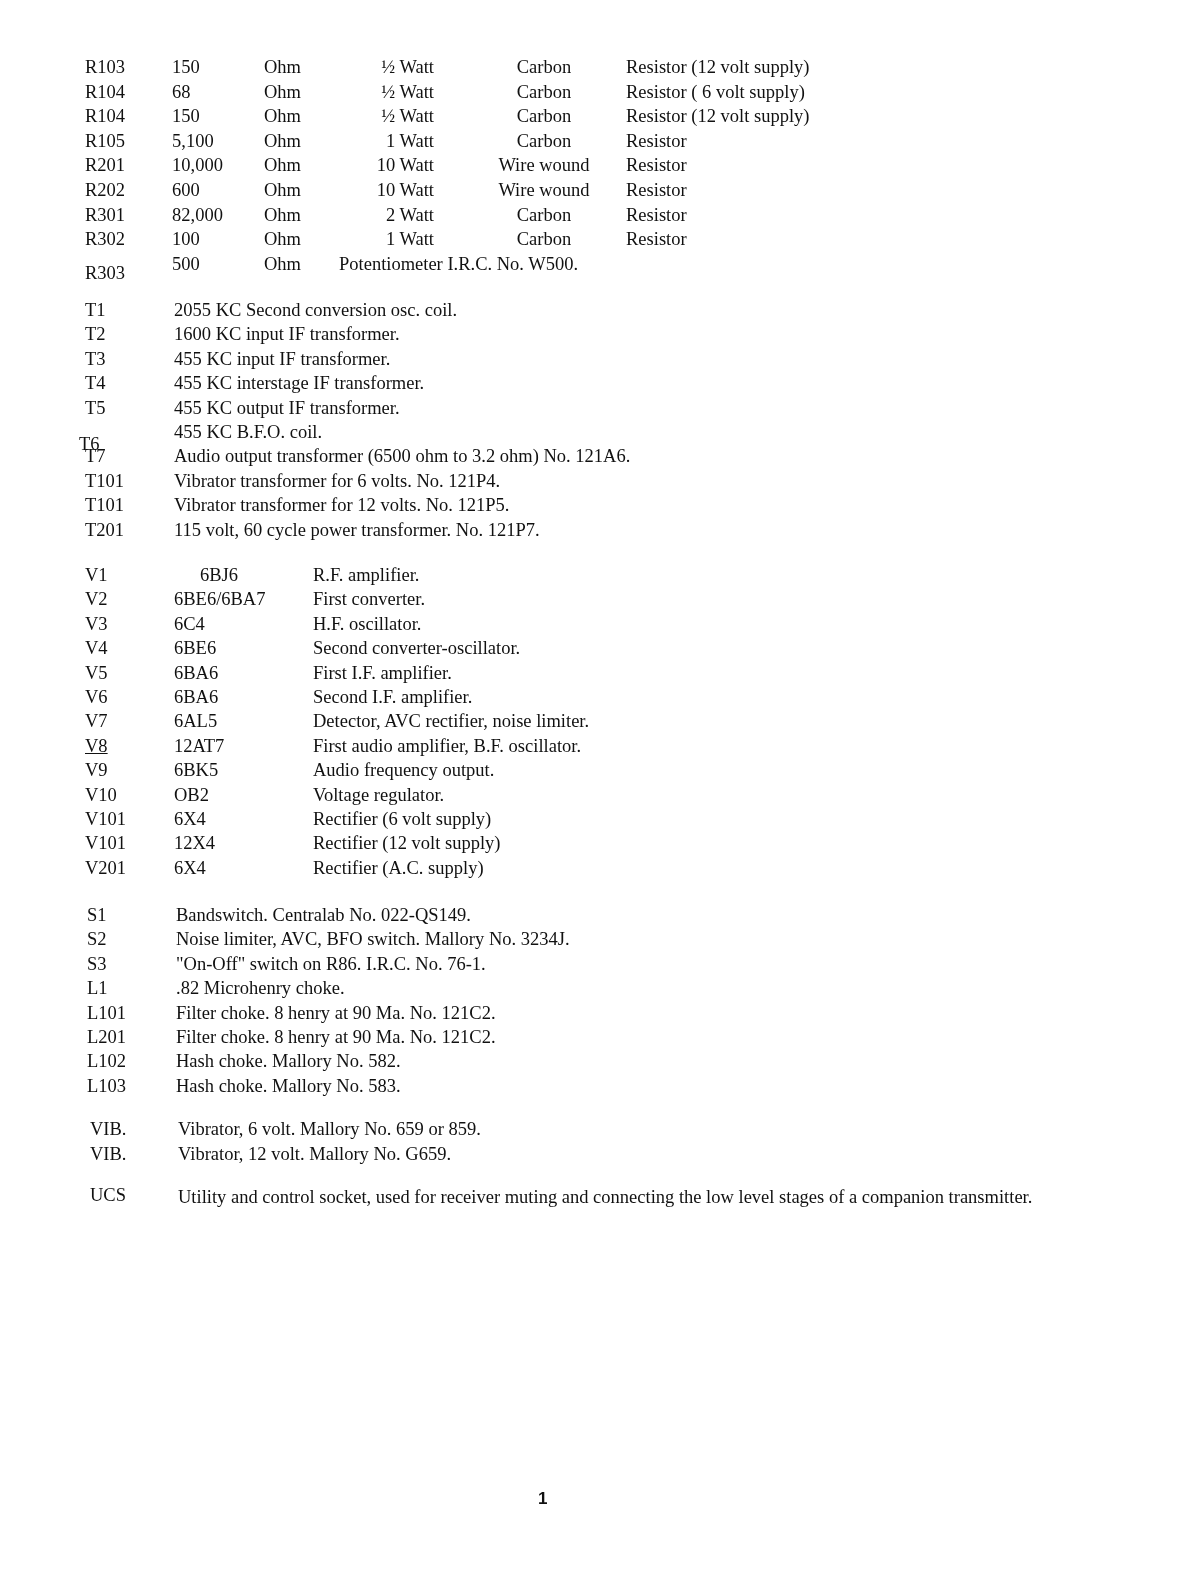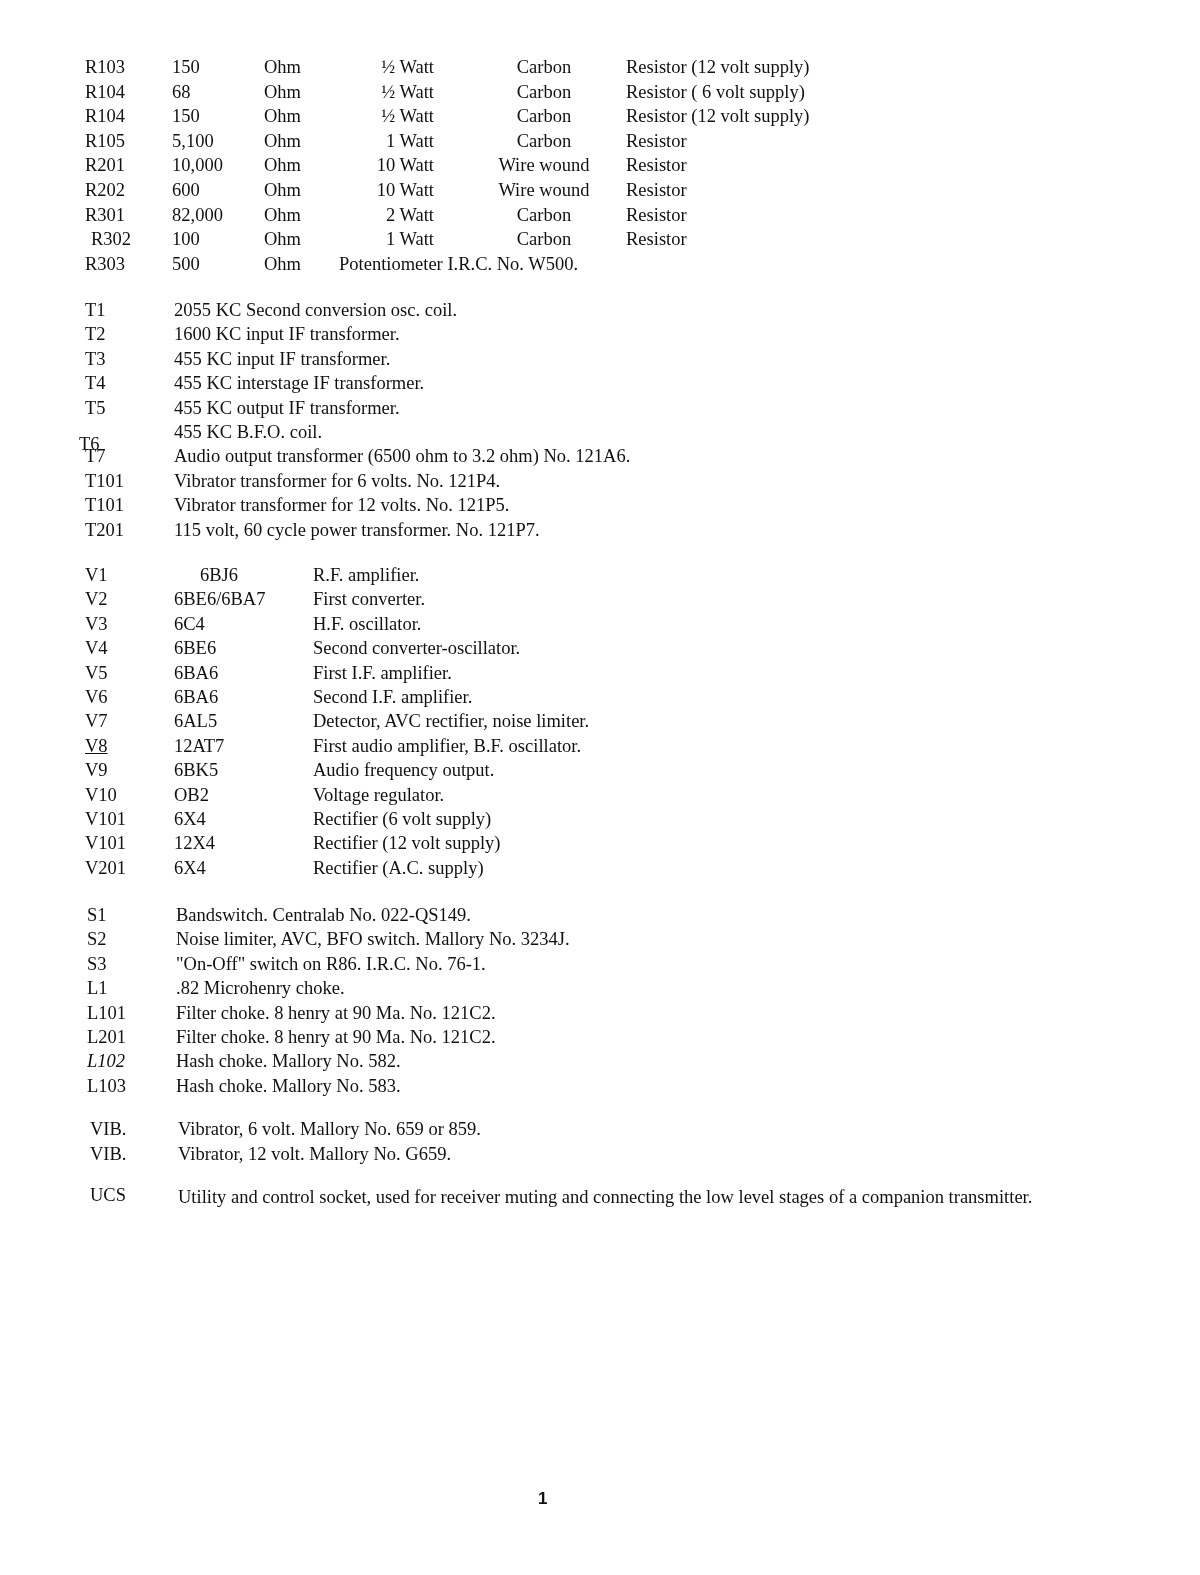--- a/index.html
+++ b/index.html
@@ -72,29 +72,29 @@
     </div>
     <div class="row" style="top: 202.6px;">
       <span class="cell" style="left: 85px;">R301</span>
       <span class="cell" style="left: 172px;">82,000</span>
       <span class="cell" style="left: 264px;">Ohm</span>
       <span class="cell" style="left: 356px; width: 78px; text-align: right;">2 Watt</span>
       <span class="cell" style="left: 484px; width: 120px; text-align: center;">Carbon</span>
       <span class="cell" style="left: 626px;">Resistor</span>
     </div>
     <div class="row" style="top: 227.2px;">
-      <span class="cell" style="left: 91px; text-align: center;">R302</span>
+      <span class="cell" style="left: 85px; text-align: center;">R302</span>
       <span class="cell" style="left: 172px;">100</span>
       <span class="cell" style="left: 264px;">Ohm</span>
       <span class="cell" style="left: 356px; width: 78px; text-align: right;">1 Watt</span>
       <span class="cell" style="left: 484px; width: 120px; text-align: center;">Carbon</span>
       <span class="cell" style="left: 626px;">Resistor</span>
     </div>
     <div class="row" style="top: 251.8px;">
-      <span class="cell" style="left: 85px;">R303</span>
+      <span class="cell" style="left: 85px; margin-top: 9px;">R303</span>
       <span class="cell" style="left: 172px;">500</span>
       <span class="cell" style="left: 264px;">Ohm</span>
       <span class="cell" style="left: 339px;">Potentiometer I.R.C. No. W500.</span>
     </div>
     <div class="row" style="top: 298px;">
       <span class="cell" style="left: 85px;">T1</span>
       <span class="cell" style="left: 174px;">2055 KC Second conversion osc. coil.</span>
     </div>
     <div class="row" style="top: 322.4px;">
       <span class="cell" style="left: 85px;">T2</span>
@@ -215,21 +215,21 @@
     </div>
     <div class="row" style="top: 1000.6px;">
       <span class="cell" style="left: 87px;">L101</span>
       <span class="cell" style="left: 176px;">Filter choke. 8 henry at 90 Ma. No. 121C2.</span>
     </div>
     <div class="row" style="top: 1025px;">
       <span class="cell" style="left: 87px;">L201</span>
       <span class="cell" style="left: 176px;">Filter choke. 8 henry at 90 Ma. No. 121C2.</span>
     </div>
     <div class="row" style="top: 1049.4px;">
-      <span class="cell" style="left: 87px; font-style: italic;">L102</span>
+      <span class="cell" style="left: 87px;">L102</span>
       <span class="cell" style="left: 176px;">Hash choke. Mallory No. 582.</span>
     </div>
     <div class="row" style="top: 1073.8px;">
       <span class="cell" style="left: 87px;">L103</span>
       <span class="cell" style="left: 176px;">Hash choke. Mallory No. 583.</span>
     </div>
     <div class="row" style="top: 1117px;">
       <span class="cell" style="left: 90px;">VIB.</span>
       <span class="cell" style="left: 178px;">Vibrator, 6 volt. Mallory No. 659 or 859.</span>
     </div>

